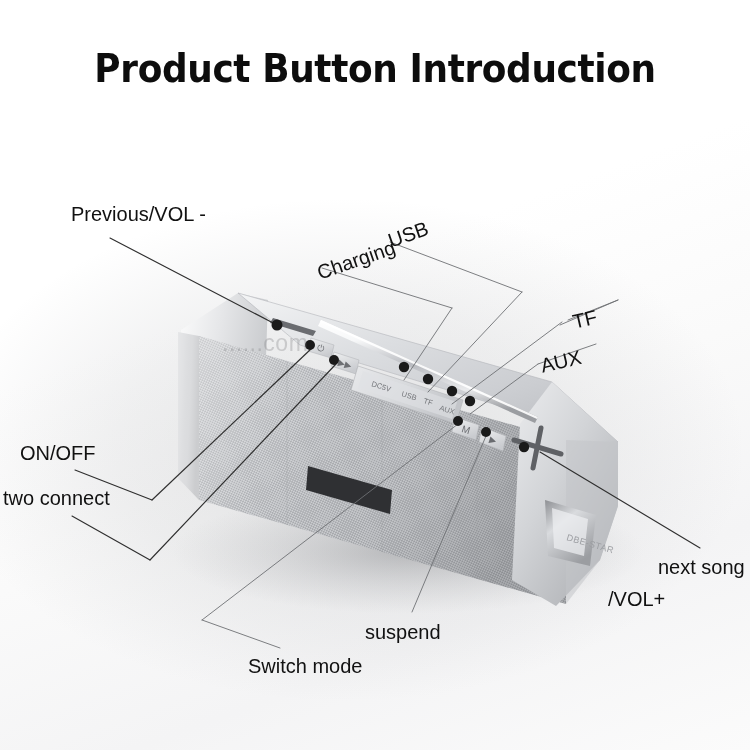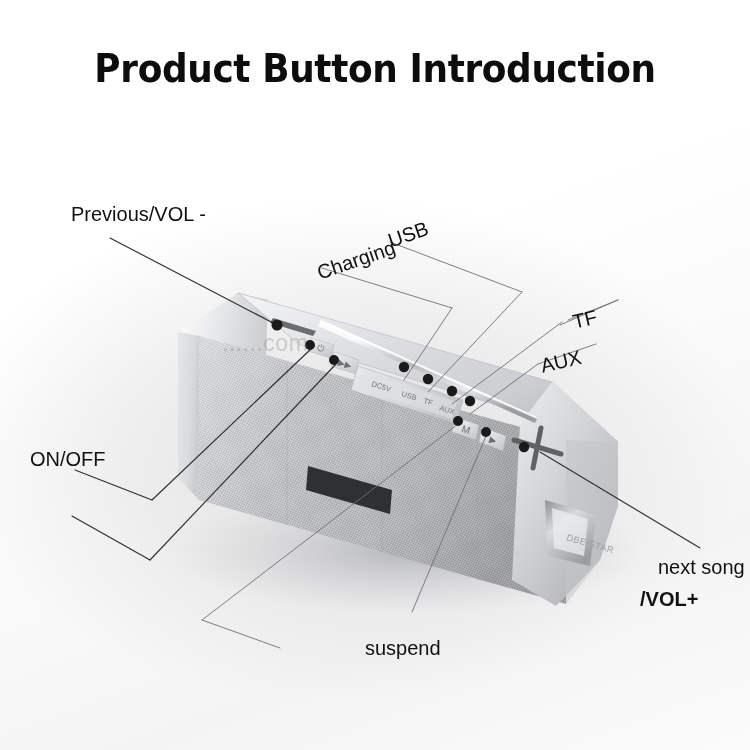--- a/index.html
+++ b/index.html
@@ -35,26 +35,26 @@
     font-size:20px;line-height:1.16;font-weight:400;
   }
 
   
   .rot-charging{left:318px;top:262px;transform:rotate(-19deg);transform-origin:0 50%;}
   .rot-usb{left:389px;top:230px;transform:rotate(-19deg);transform-origin:0 50%;}
   .rot-tf{left:573px;top:311px;transform:rotate(-13deg);transform-origin:0 50%;}
   .rot-aux{left:541px;top:355px;transform:rotate(-13deg);transform-origin:0 50%;}
 
   .l-prev{left:35px;top:203px;margin-left:36px;}
-  .l-onoff{left:30px;top:442px;margin-top:6px;}
+  .l-onoff{left:20px;top:442px;}
   .l-twoconnect{left:3px;top:487px;}
   .l-switch{left:248px;top:655px;}
-  .l-suspend{left:365px;top:621px;margin-top:16px;}
+  .l-suspend{left:365px;top:621px;}
   .l-next{left:658px;top:556px;}
-  .l-next2{left:640px;top:588px;font-weight:bold;}
+  .l-next2{left:608px;top:588px;}
 
   
   .wm{
     position:absolute;left:222px;top:330px;width:300px;
     font-family:"Liberation Sans","DejaVu Sans",sans-serif;
     font-size:23px;font-weight:400;color:rgba(120,120,124,0.30);
     letter-spacing:0.5px;white-space:nowrap;pointer-events:none;
   }
 
   
@@ -248,17 +248,19 @@
   </svg>
 
   <div class="wm">......com</div>
 
   <div class="lbl l-prev">Previous/VOL -</div>
   <div class="lbl rot-charging">Charging</div>
   <div class="lbl rot-usb">USB</div>
   <div class="lbl rot-tf">TF</div>
   <div class="lbl rot-aux">AUX</div>
   <div class="lbl l-onoff">ON/OFF</div>
+  <div class="lbl l-twoconnect">two connect</div>
+  <div class="lbl l-switch">Switch mode</div>
   <div class="lbl l-suspend">suspend</div>
   <div class="lbl l-next">next song</div>
   <div class="lbl l-next2">/VOL+</div>
 
 </div>
 
 </body></html>

